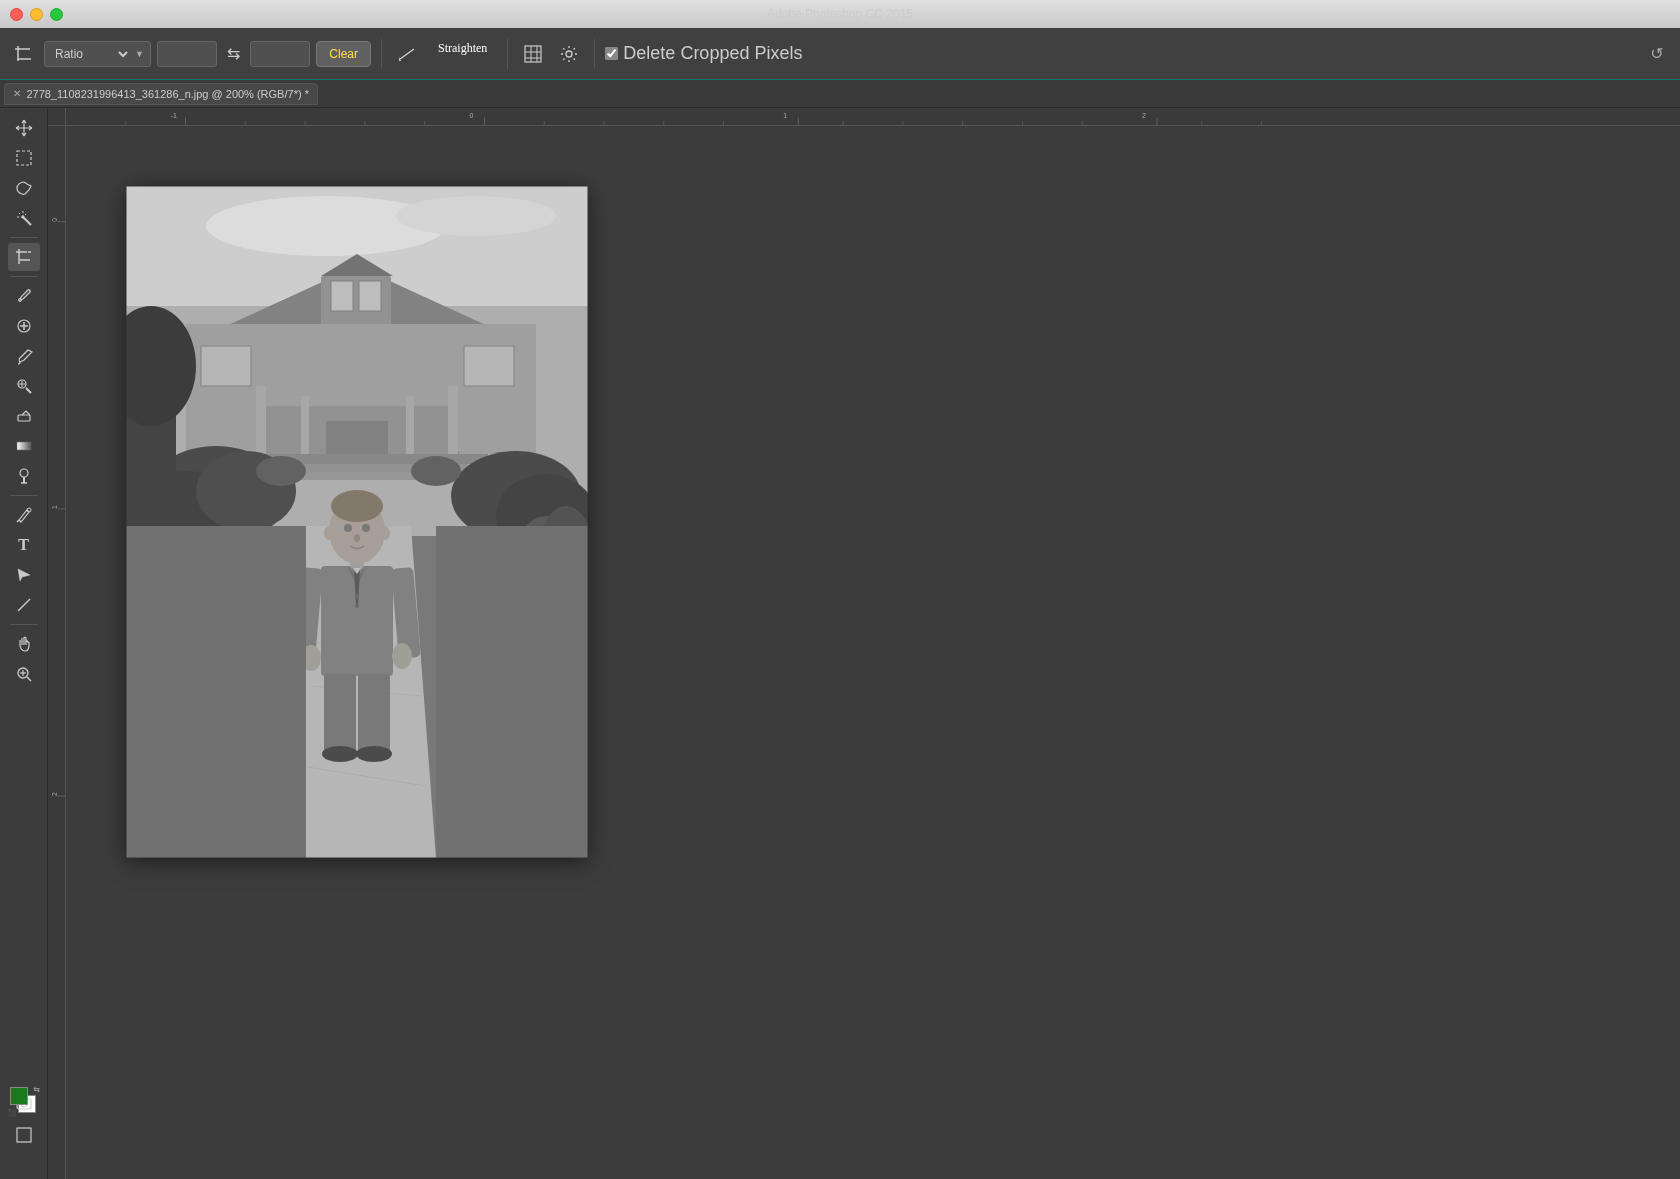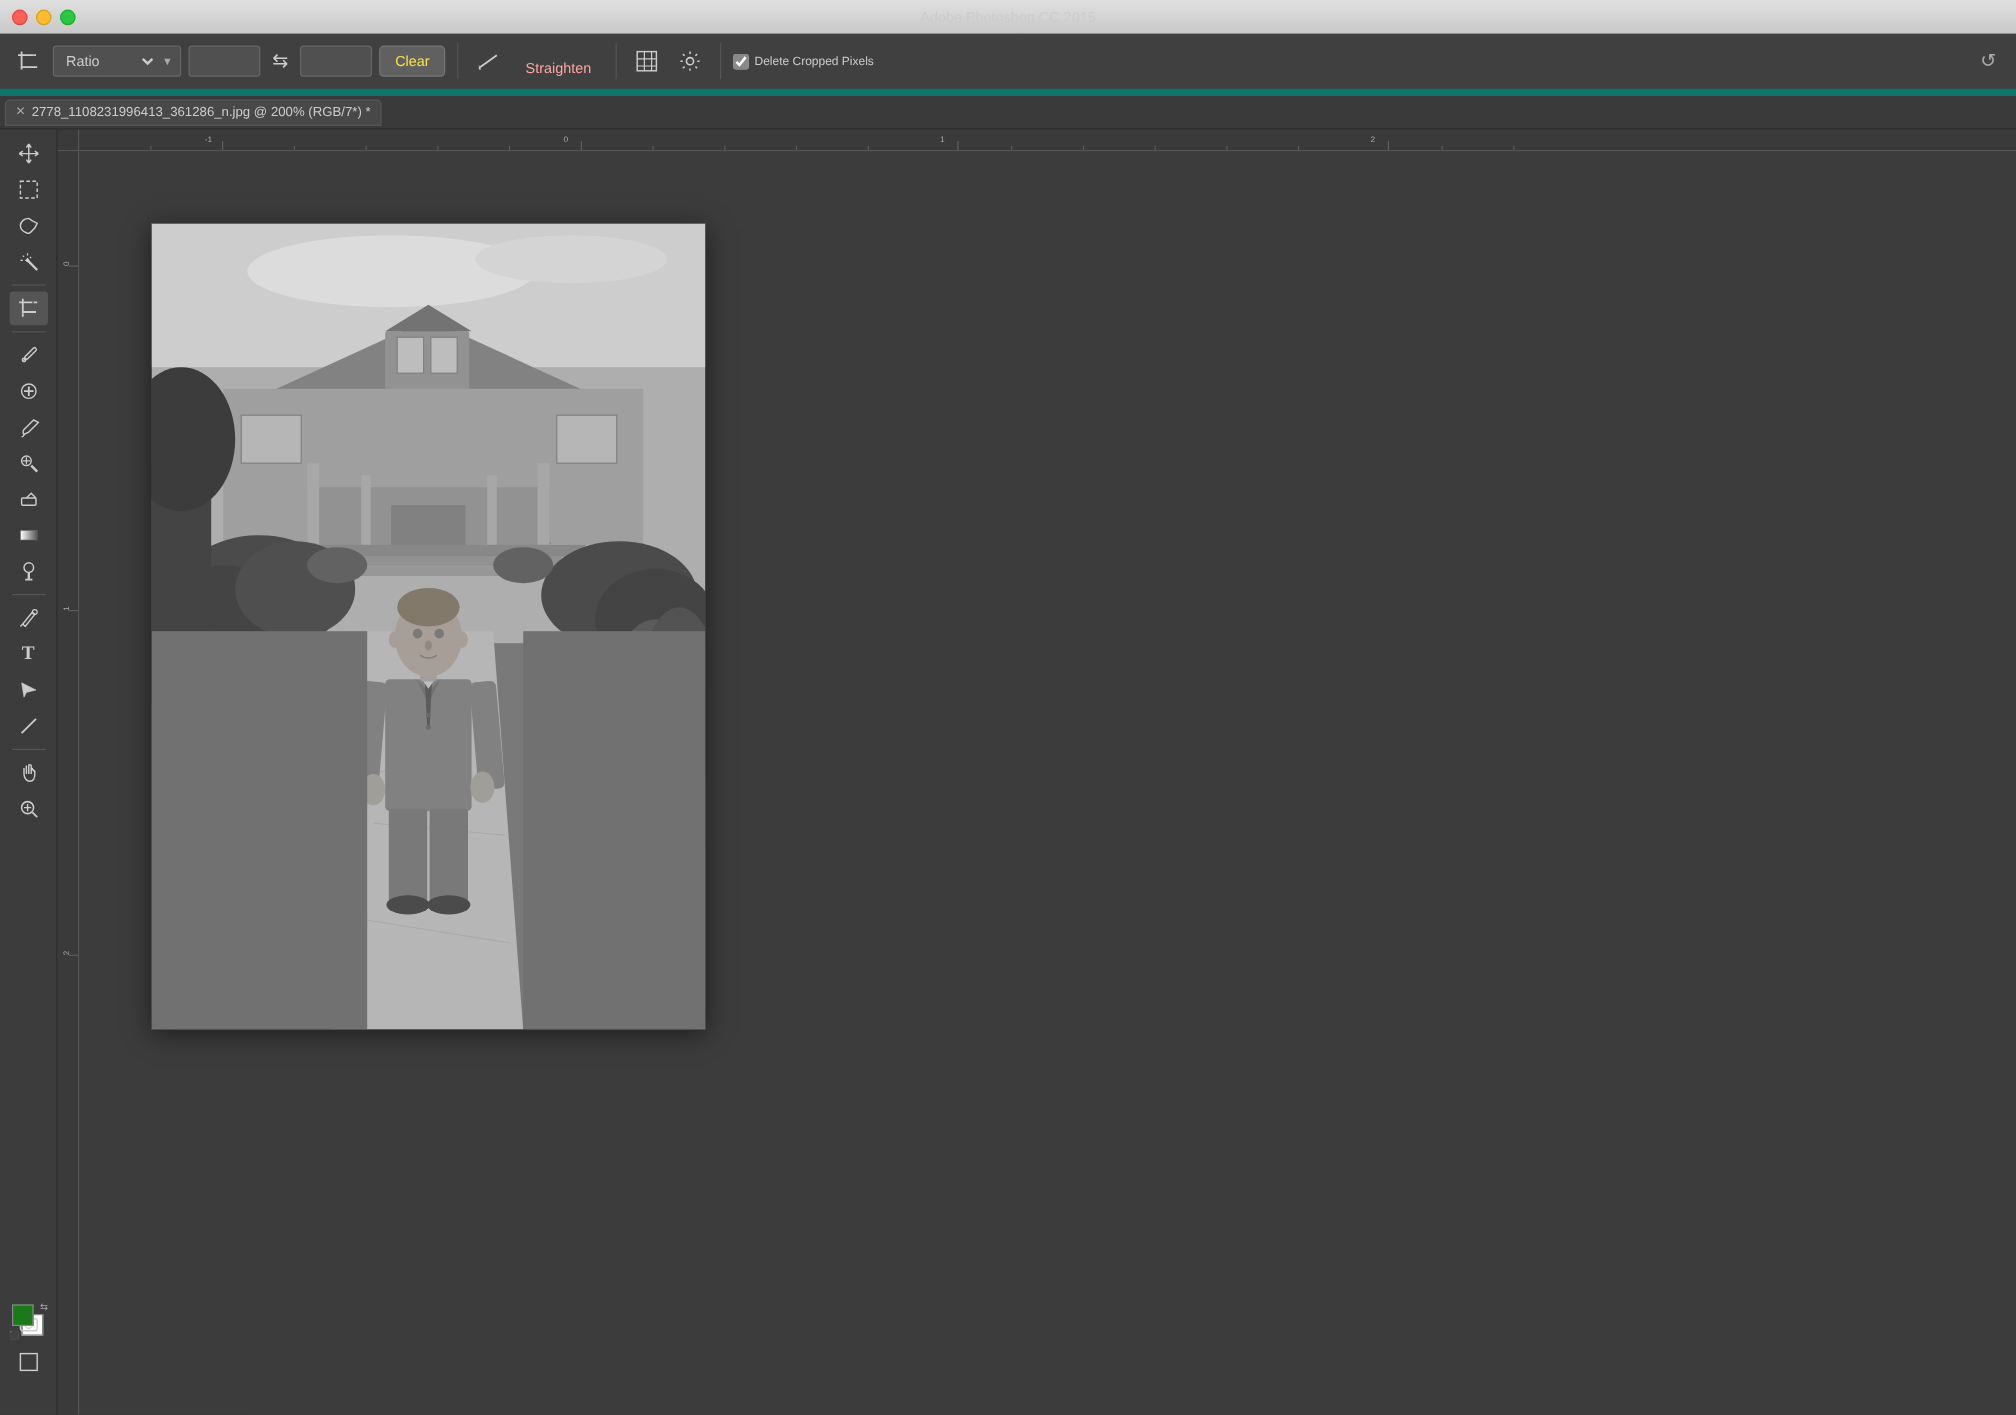--- a/index.html
+++ b/index.html
@@ -39,21 +39,21 @@
     }
     .tl-close { background: #ff5f57; border: 1px solid #e0443e; }
     .tl-minimize { background: #febc2e; border: 1px solid #d6a01a; }
     .tl-maximize { background: #28c840; border: 1px solid #1aab29; }
 
     
     #toolbar {
       width: 100%;
       height: 52px;
       background: #404040;
-      border-bottom: 6px solid #0f766e;
+      border-bottom: 1px solid #0f766e;
       display: flex;
       align-items: center;
       padding: 0 8px;
       gap: 6px;
     }
 
     .toolbar-tool-icon {
       width: 30px;
       height: 30px;
       display: flex;
@@ -131,43 +131,44 @@
       color: #ccc;
       cursor: pointer;
       font-size: 14px;
       border-radius: 3px;
     }
 
     .toolbar-text-btn {
       height: 26px;
       padding: 0 10px;
       display: flex;
-      align-items: flex-end;
+      align-items: flex-start;
       background: transparent;
       border: none;
-      color: #fca5a5;
+      color: #ffffff;
       cursor: pointer;
       font-size: 12px;
       gap: 5px;
       border-radius: 3px;
+      font-family: Liberation Serif, serif;
     }
 
     .toolbar-checkbox-group {
       display: flex;
       align-items: center;
       gap: 5px;
       cursor: pointer;
     }
     .toolbar-checkbox-group input[type=checkbox] {
       cursor: pointer;
       accent-color: #888;
     }
     .toolbar-checkbox-label {
       color: #ccc;
-      font-size: 10px;
+      font-size: 18px;
       white-space: nowrap;
     }
 
     .swap-btn {
       font-size: 16px;
       cursor: pointer;
       color: #ccc;
       padding: 0 4px;
     }
 

